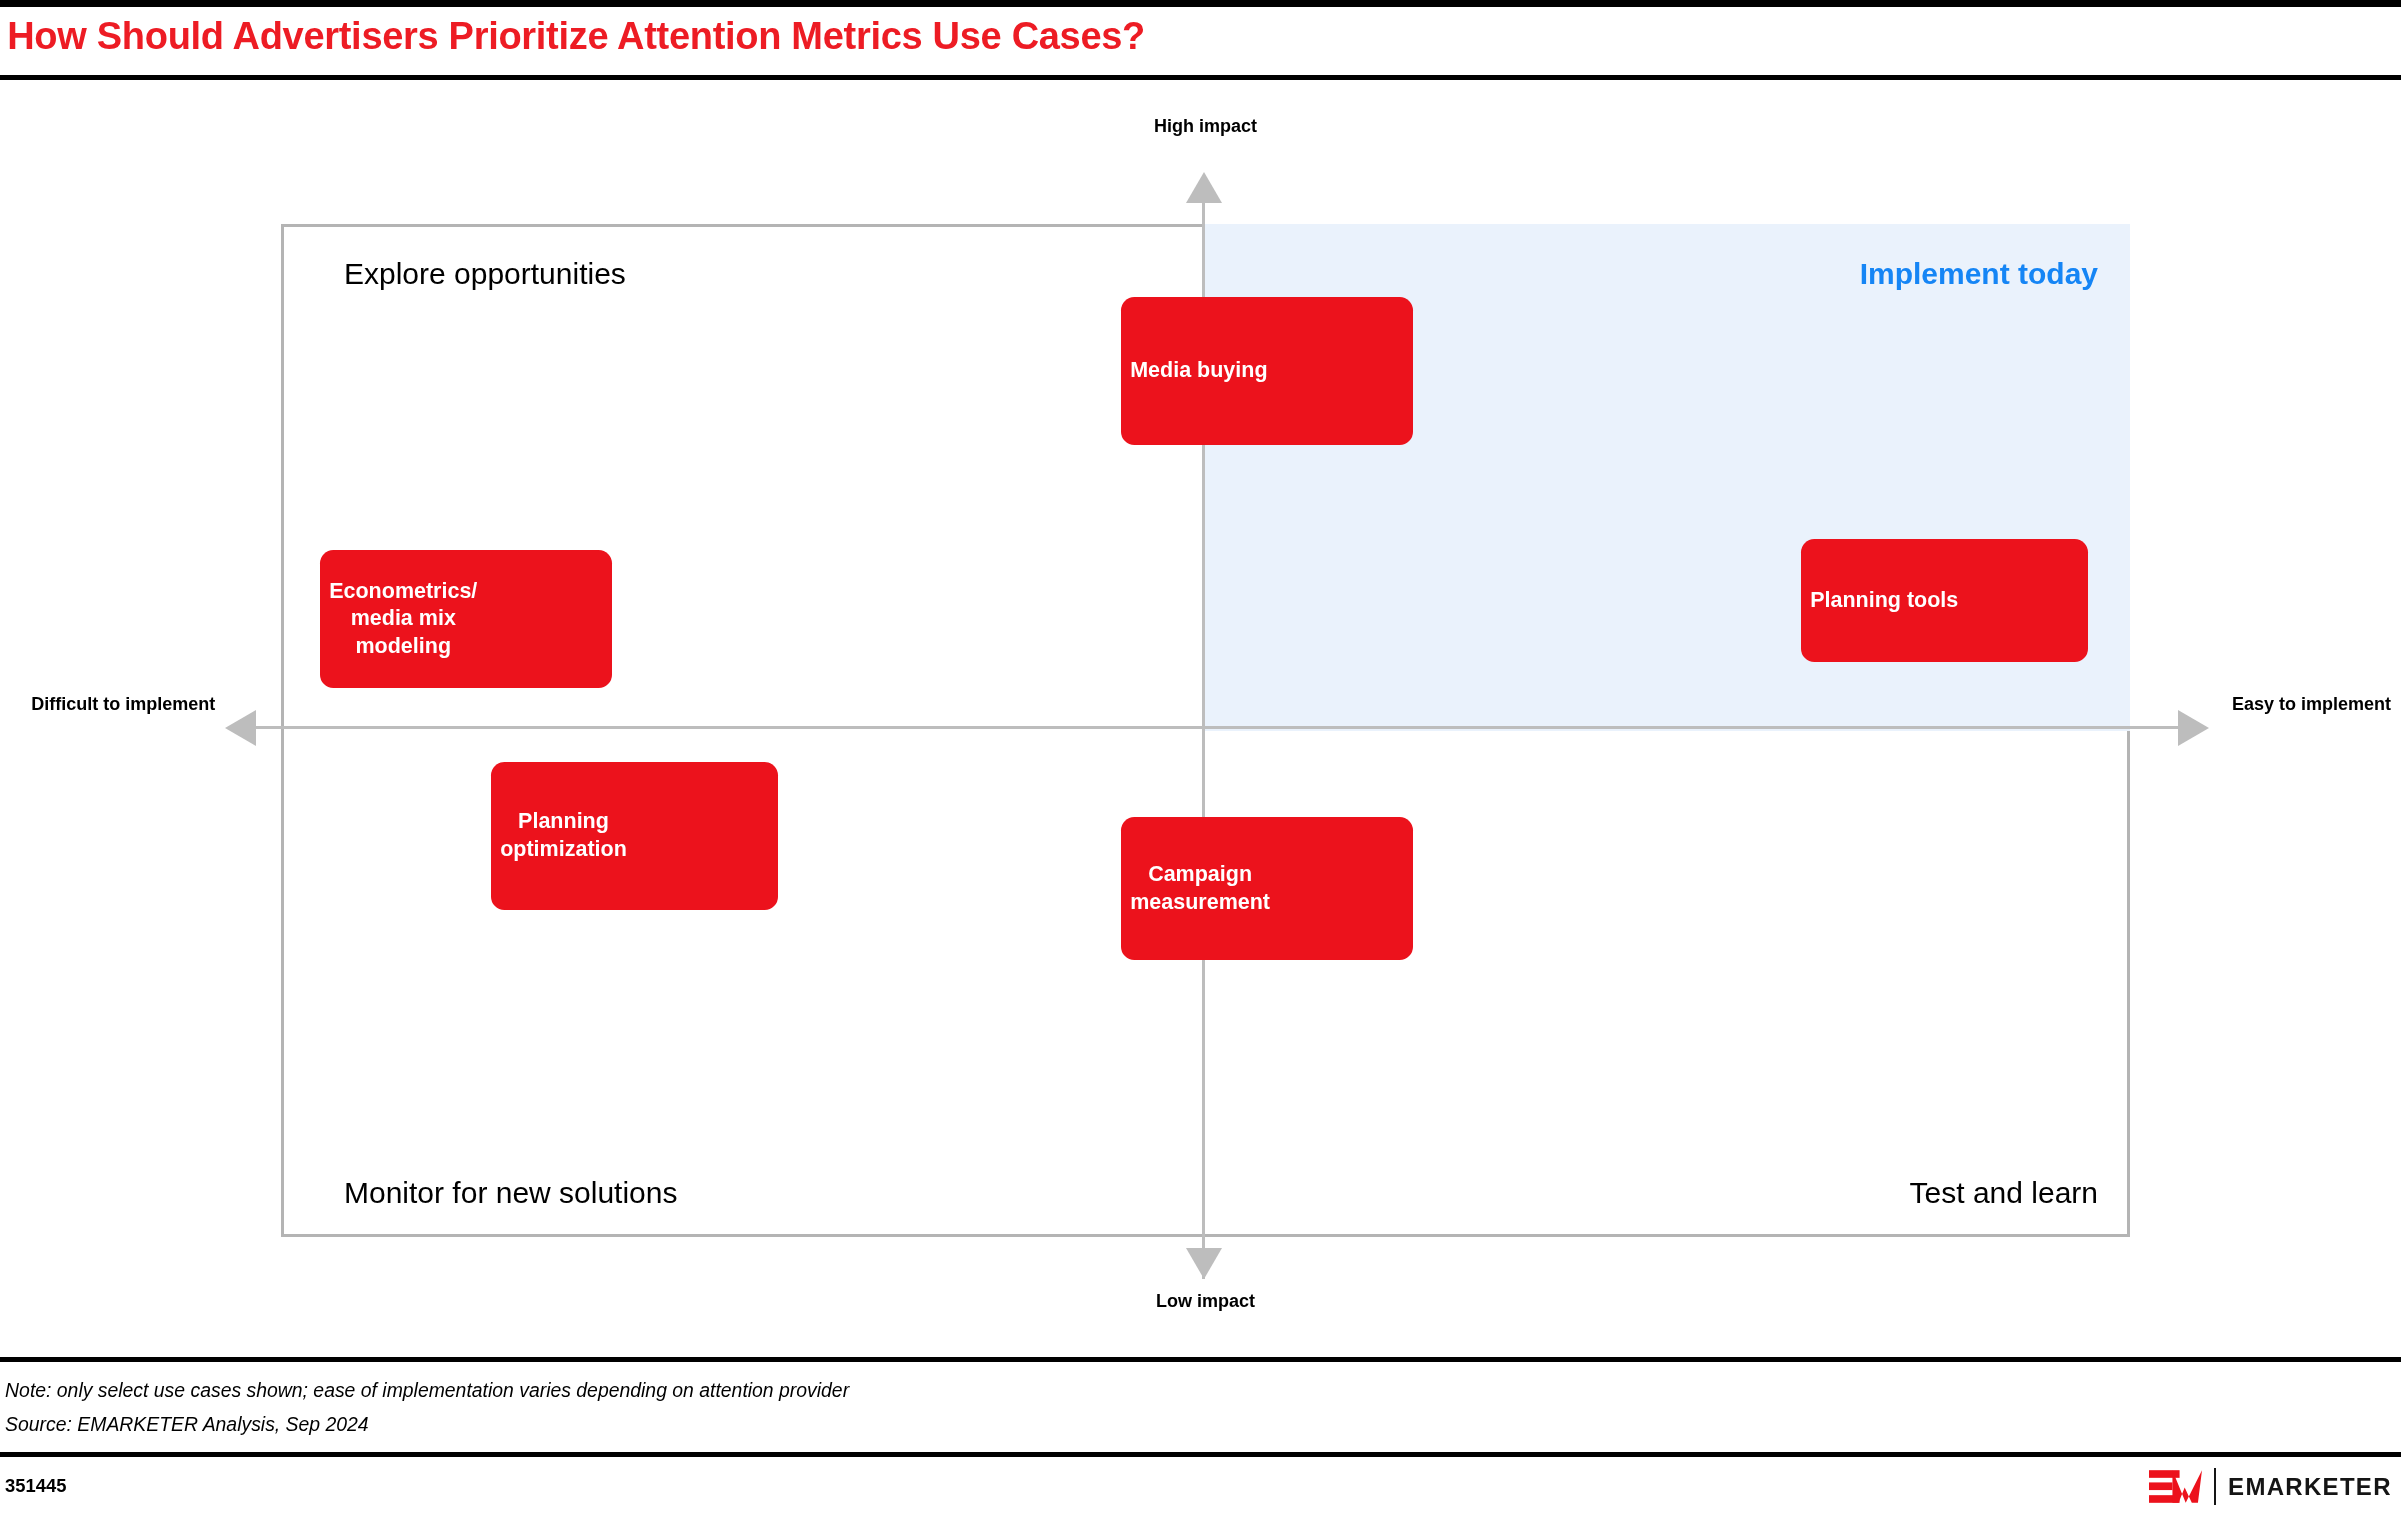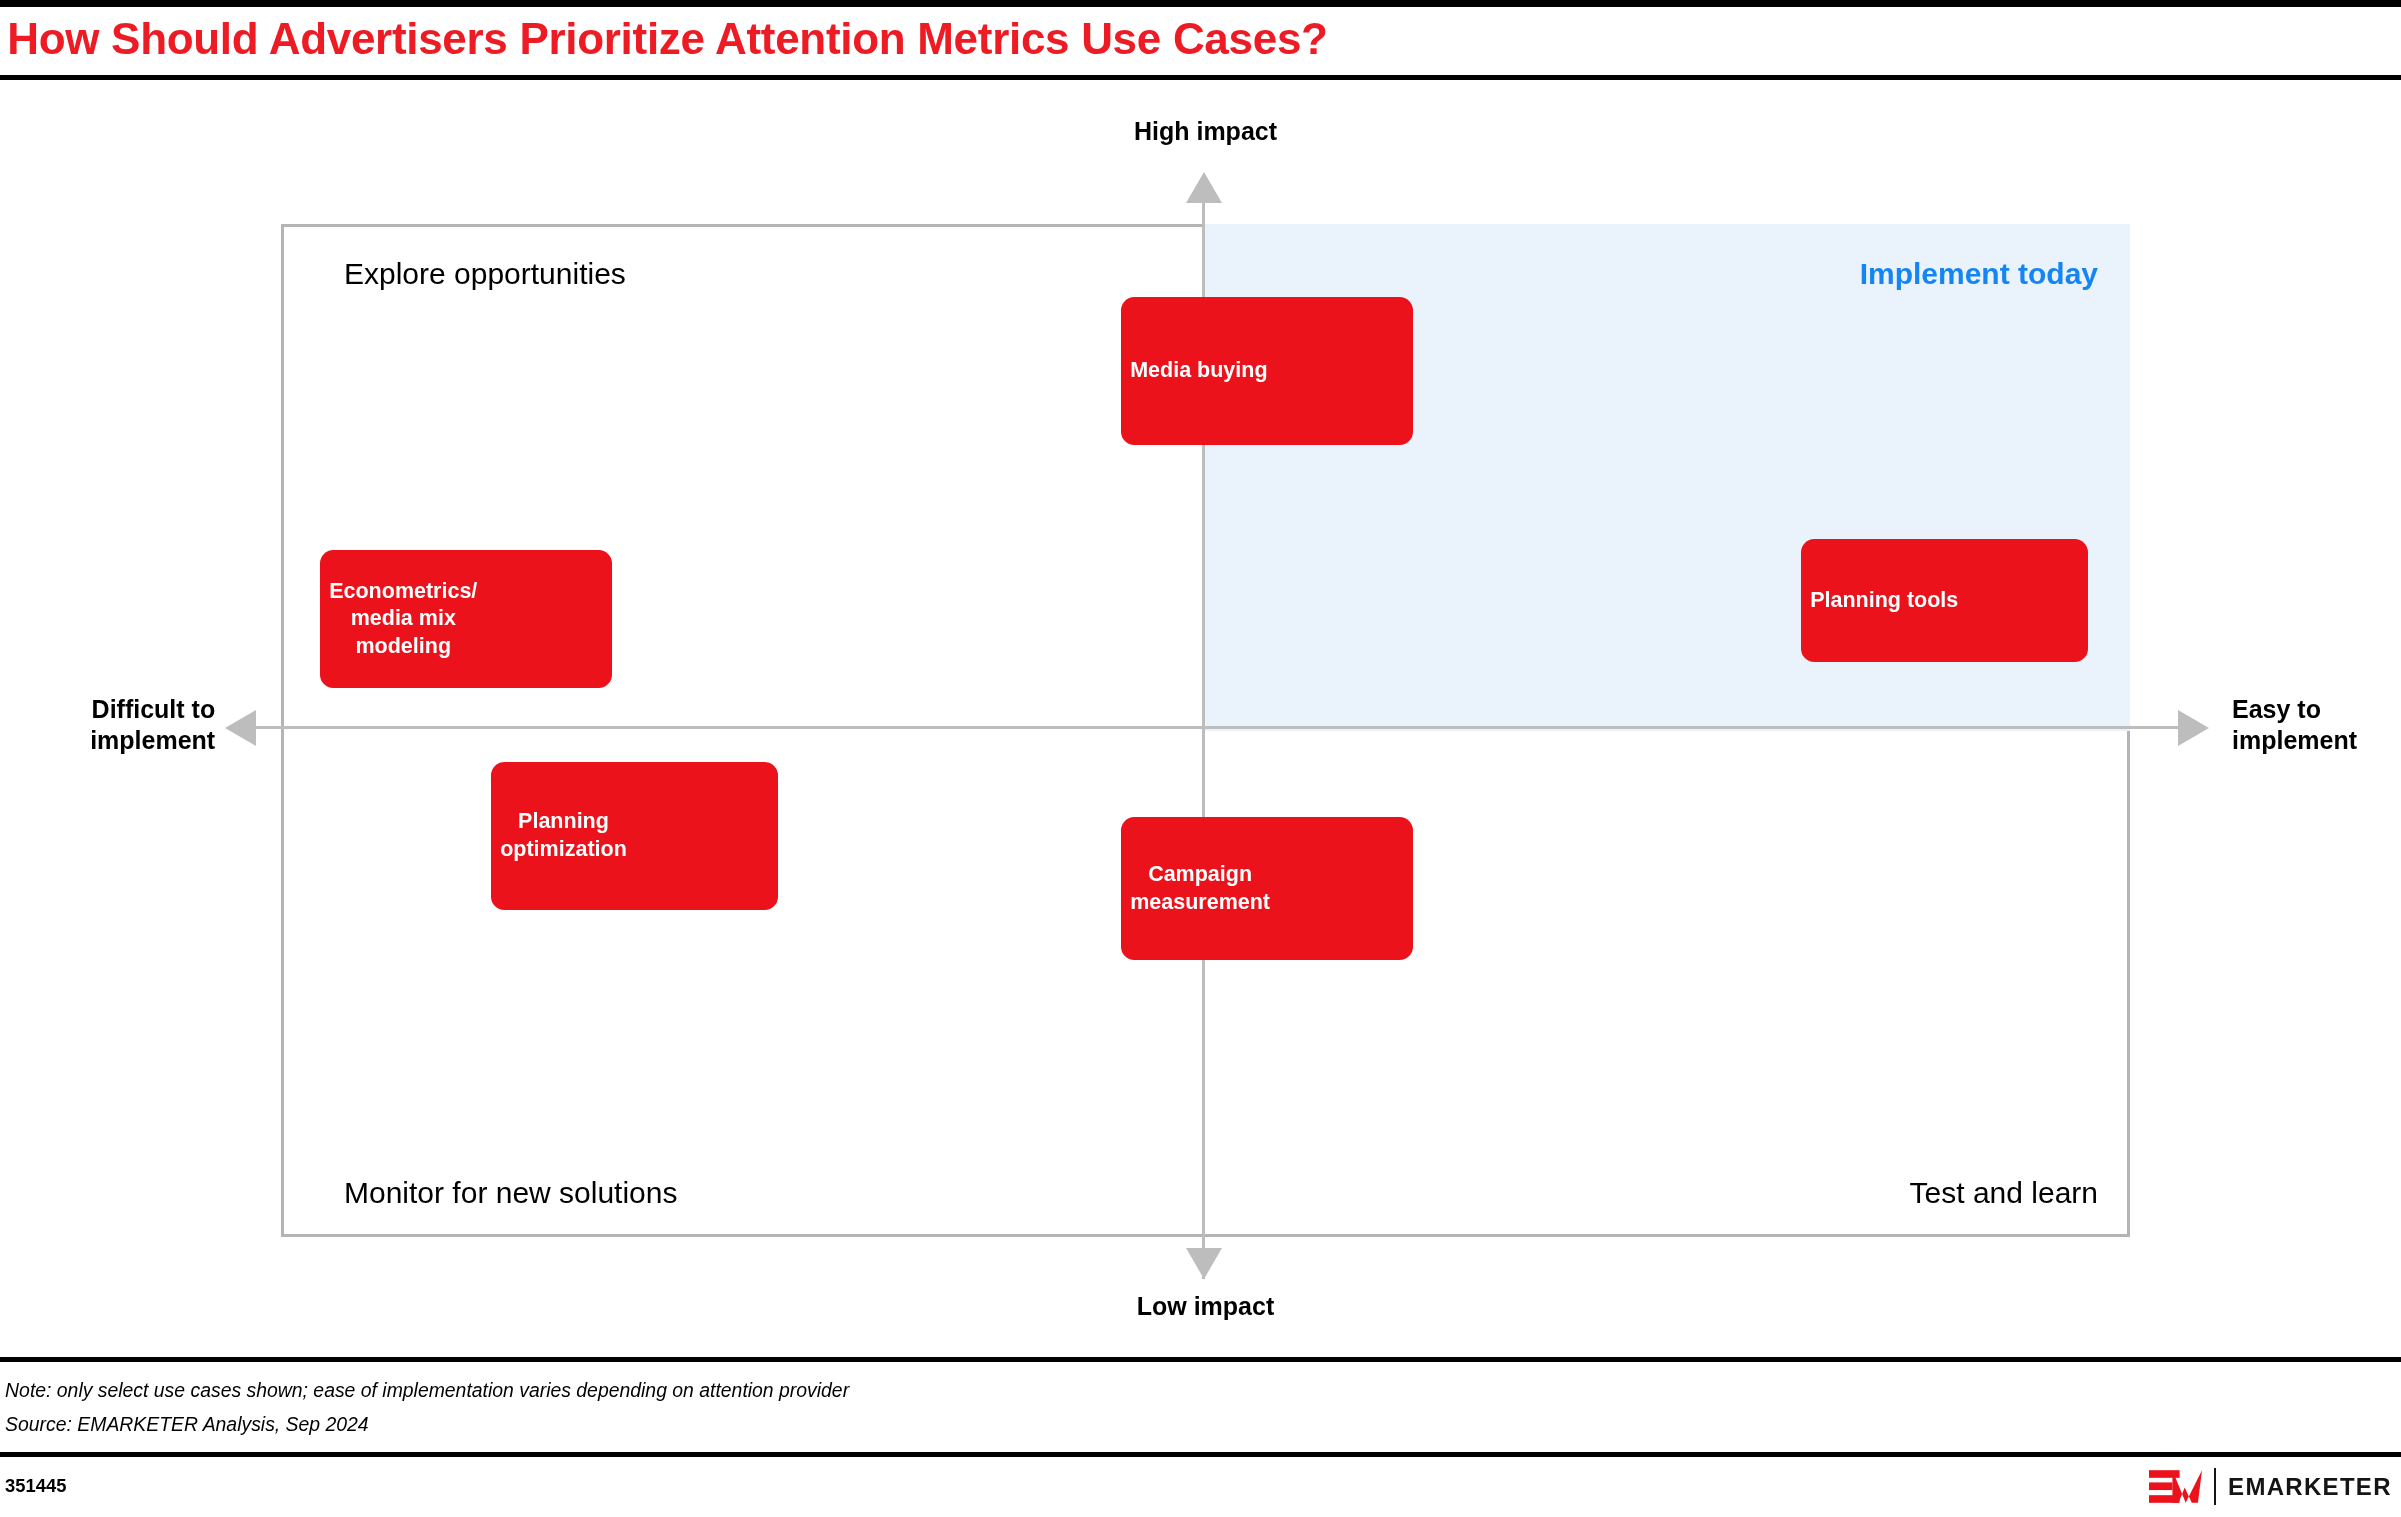--- a/index.html
+++ b/index.html
@@ -10,21 +10,21 @@
     overflow: hidden;
   }
   .page { position: relative; width: 2401px; height: 1518px; background:#fff; }
 
   
   .top-rule {
     position:absolute; left:0; top:0; width:2401px; height:7.2px; background:#000;
   }
   .title {
     position:absolute; left:7.2px; top:17.4px;
-    font-size:44px; font-weight:700; letter-spacing:-0.3px;
+    font-size:38px; font-weight:700; letter-spacing:-0.3px;
     color:#ED1C24; white-space:nowrap; line-height:1.0;
   }
   .title-rule {
     position:absolute; left:0; top:75px; width:2401px; height:4.6px; background:#000;
   }
 
   
   .plot-frame {
     position:absolute;
     left:281px; top:224px; width:1849px; height:1013px;
@@ -63,21 +63,21 @@
     border-right:31px solid #BDBDBD;
   }
   .arrow-right {
     left:2178px; top:710px;
     border-top:18px solid transparent; border-bottom:18px solid transparent;
     border-left:31px solid #BDBDBD;
   }
 
   
   .axis-label {
-    position:absolute; color:#000; font-weight:700; font-size:25px; line-height:1.22;
+    position:absolute; color:#000; font-weight:700; font-size:18px; line-height:1.22;
   }
   .lbl-high { left:1098px; top:116px; width:215px; text-align:center; }
   .lbl-low  { left:1098px; top:1291px; width:215px; text-align:center; }
   .lbl-difficult { left:10.2px; top:694px; width:205px; text-align:right; }
   .lbl-easy { left:2232px; top:694px; width:169px; text-align:left; }
 
   
   .quad-label {
     position:absolute; font-size:30px; font-weight:400; color:#000; line-height:1.2;
     white-space:nowrap;

